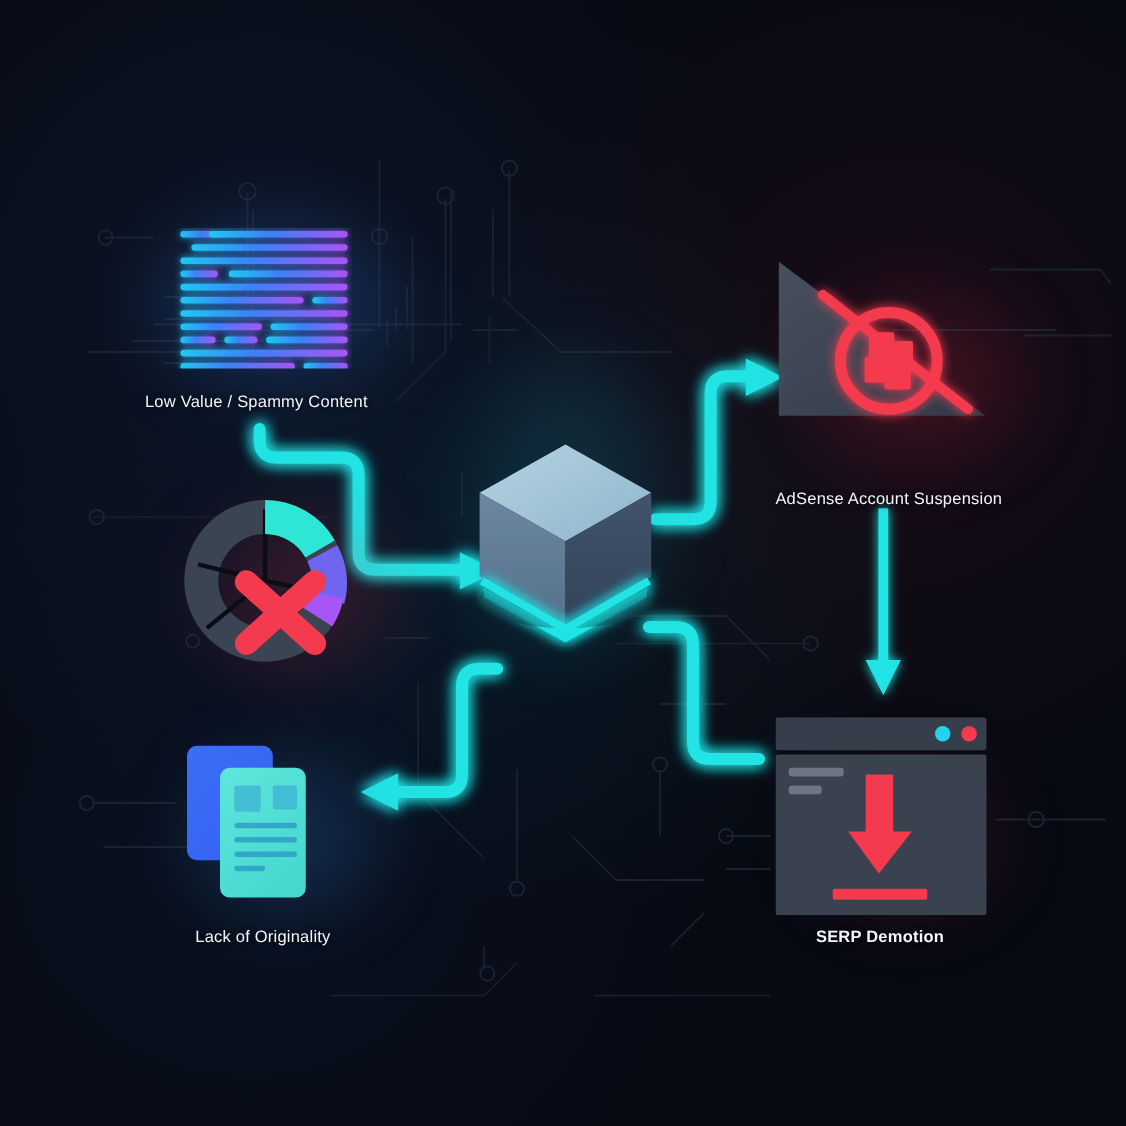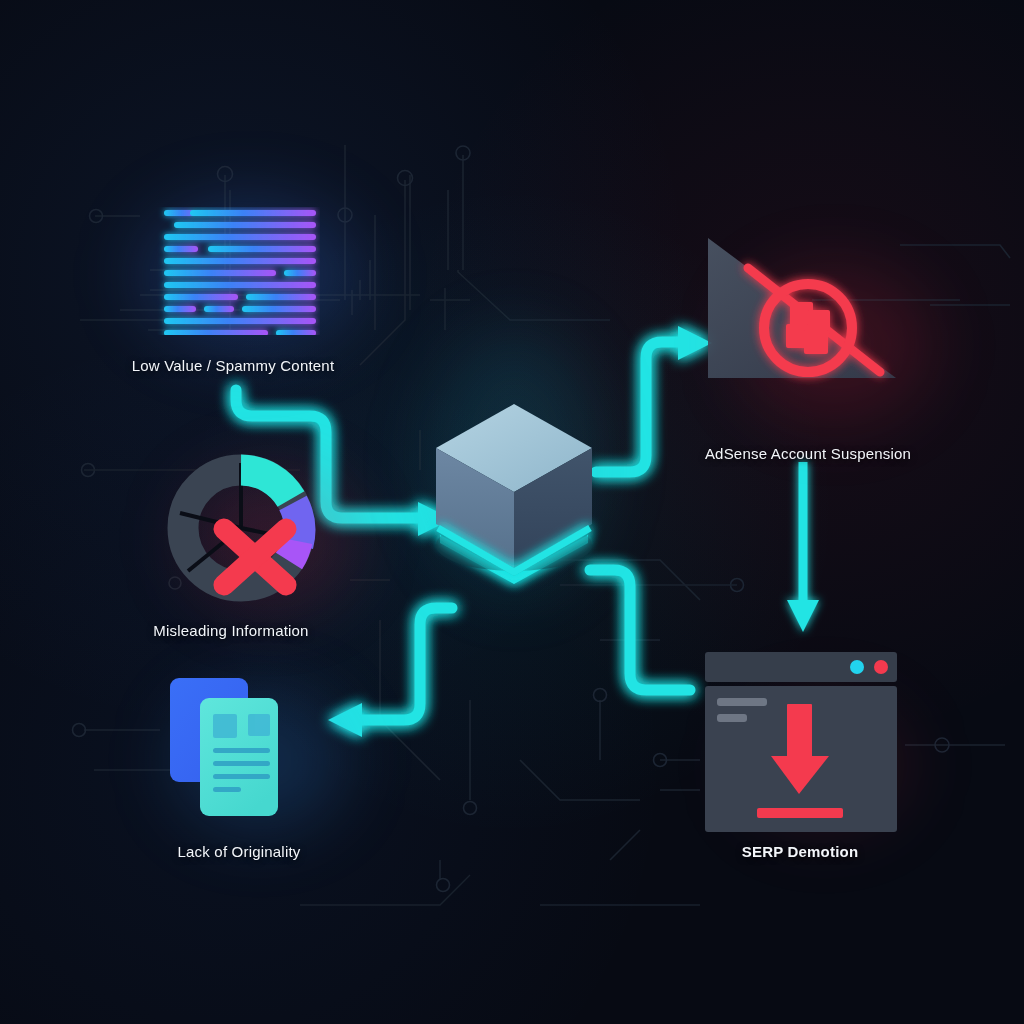--- a/index.html
+++ b/index.html
@@ -229,21 +229,20 @@
 
       <path d="M135 58 A58 58 0 0 1 140 100" fill="none" stroke="#7065f0" stroke-width="31"></path>
       <path d="M139 96 A58 58 0 0 1 131 116" fill="none" stroke="#a855f7" stroke-width="31"></path>
 
       <g stroke="#f43a4e" stroke-width="21" stroke-linecap="round">
         <line x1="66" y1="84" x2="128" y2="140"></line>
         <line x1="128" y1="84" x2="66" y2="140"></line>
       </g>
     </svg>
   </div>
-  <div class="node-label" style="left:231px; top:622px;">Misleading Information</div>
 
   <div class="glow" style="left:175px; top:690px; width:170px; height:140px; background:rgba(50,140,230,0.20);"></div>
   <div class="icon-box" style="left:168px; top:676px; width:148px; height:150px;">
     <svg width="148" height="150" viewBox="0 0 148 150" xmlns="http://www.w3.org/2000/svg">
       <defs>
         <linearGradient id="docBack" x1="0" y1="0" x2="1" y2="1">
           <stop offset="0%" stop-color="#3a6ff7"></stop>
           <stop offset="100%" stop-color="#3560ef"></stop>
         </linearGradient>
         <linearGradient id="docFront" x1="0" y1="0" x2="0.6" y2="1">

